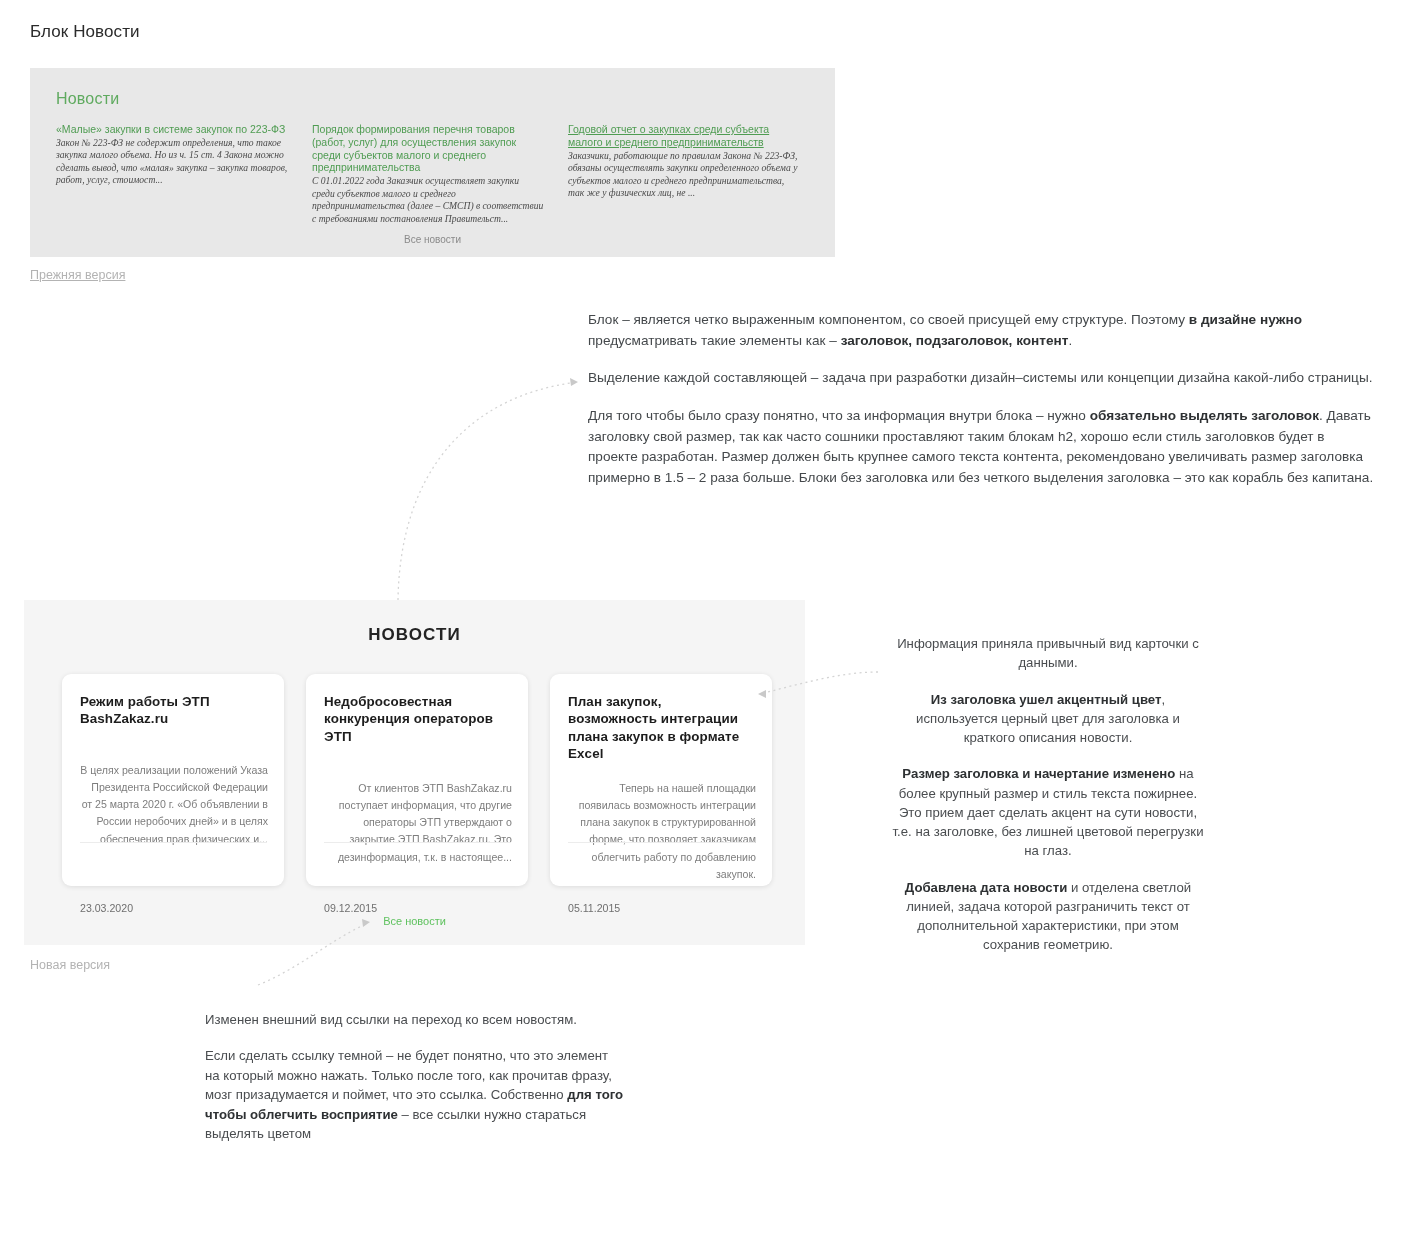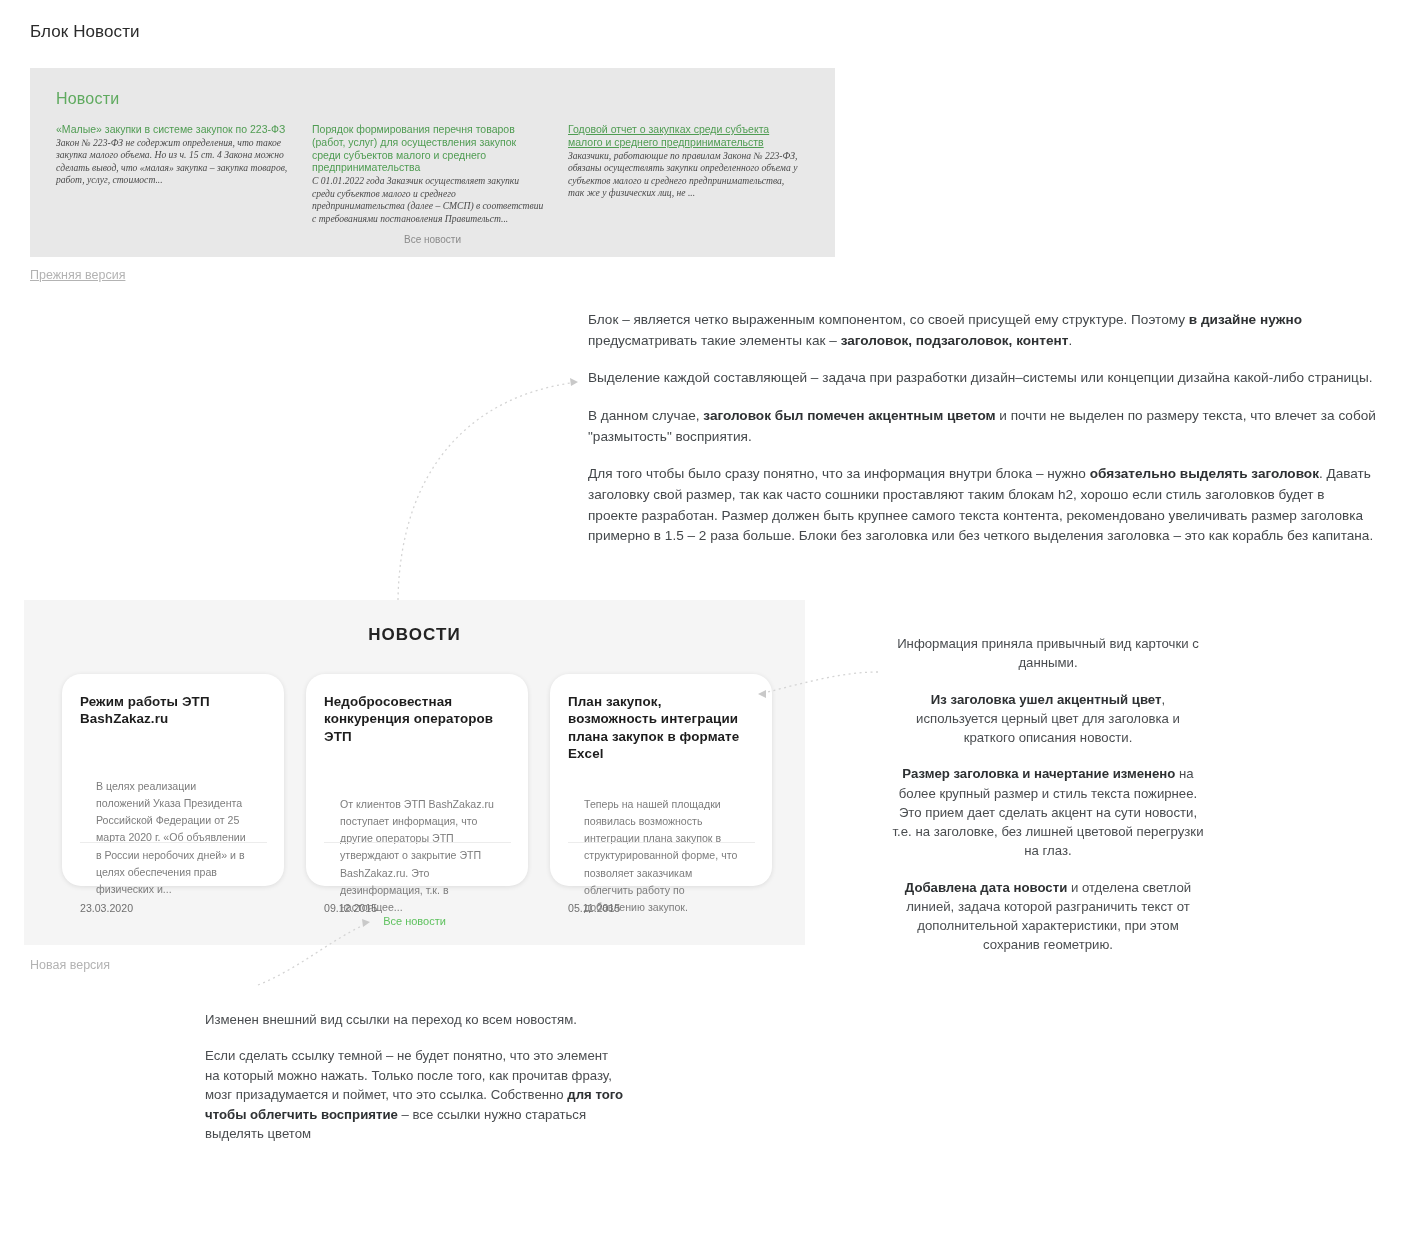--- a/index.html
+++ b/index.html
@@ -125,42 +125,43 @@
     position: absolute;
     left: 38px;
     top: 74px;
     display: flex;
     gap: 22px;
   }
   .card {
     width: 222px;
     height: 212px;
     background: #ffffff;
-    border-radius: 19px;
+    border-radius: 9px;
     box-shadow: 0 1px 5px rgba(0,0,0,.10);
     padding: 19px 18px 0 18px;
     position: relative;
   }
   .card-title {
     font-size: 13.4px;
     font-weight: bold;
     line-height: 1.30;
     color: #1d1d1d;
     margin: 0;
     letter-spacing: .1px;
   }
   .card-text {
     position: absolute;
     left: 18px;
     right: 16px;
     top: 88px;
     font-size: 10.6px;
     line-height: 1.62;
     color: #7d7d7d;
-    margin: 16px;
+    margin: 0;
+    text-align: right;
   }
   .card-sep {
     position: absolute;
     left: 18px;
     right: 17px;
     top: 168px;
     height: 1px;
     background: #ececec;
   }
   .card-date {
@@ -241,21 +242,20 @@
   </div>
 
   <div class="old-all-news">Все новости</div>
 </div>
 
 <div class="version-label old">Прежняя версия</div>
 
 <div class="annot-top">
     <p><span>Блок – является четко выраженным компонентом, со своей присущей ему структуре. Поэтому </span><b>в дизайне нужно</b><span> предусматривать такие элементы как – </span><b>заголовок, подзаголовок, контент</b><span>.</span></p>
     <p><span>Выделение каждой составляющей – задача при разработки дизайн–системы или концепции дизайна какой-либо страницы.</span></p>
-    <p><span>В данном случае, </span><b>заголовок был помечен акцентным цветом</b><span> и почти не выделен по размеру текста, что влечет за собой "размытость" восприятия.</span></p>
     <p><span>Для того чтобы было сразу понятно, что за информация внутри блока – нужно </span><b>обязательно выделять заголовок</b><span>. Давать заголовку свой размер, так как часто сошники проставляют таким блокам h2, хорошо если стиль заголовков будет в проекте разработан. Размер должен быть крупнее самого текста контента, рекомендовано увеличивать размер заголовка примерно в 1.5 – 2 раза больше. Блоки без заголовка или без четкого выделения заголовка – это как корабль без капитана.</span></p>
   </div>
 
 <div class="new-block">
   <div class="new-heading">НОВОСТИ</div>
 
   <div class="cards">
     <div class="card">
       <p class="card-title">Режим работы ЭТП BashZakaz.ru</p>
       <p class="card-text">В целях реализации положений Указа Президента Российской Федерации от 25 марта 2020 г. «Об объявлении в России неробочих дней» и в целях обеспечения прав физических и...</p>

